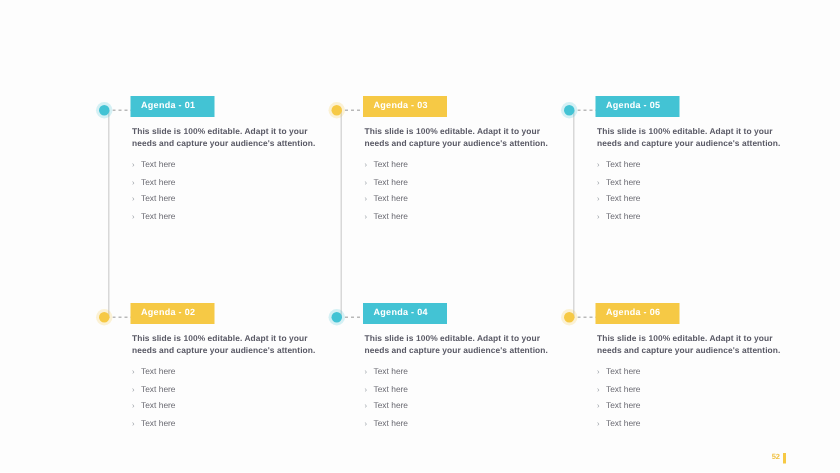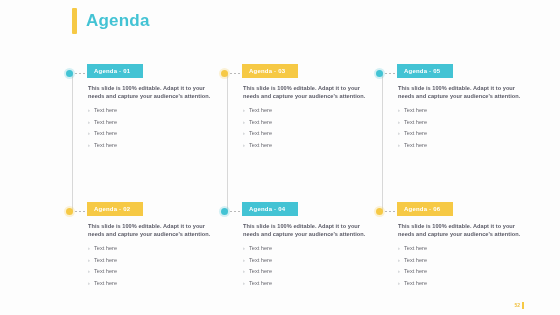--- a/index.html
+++ b/index.html
@@ -188,24 +188,20 @@
     height: 7px;
     background: #f6c945;
     margin-left: 2px;
   }
 </style>
 </head>
 <body>
 
 <div class="slide">
 
-  <div class="title-wrap">
-    <div class="title-bar"></div>
-    <div class="title-text">Agenda</div>
-  </div>
 
   <div class="columns">
 
     <div class="column col-0">
       <div class="spine"></div>
 
       <div class="card row-top">
         <div class="connector">
           <div class="node-dot teal"></div>
           <div class="dash-line"></div>

